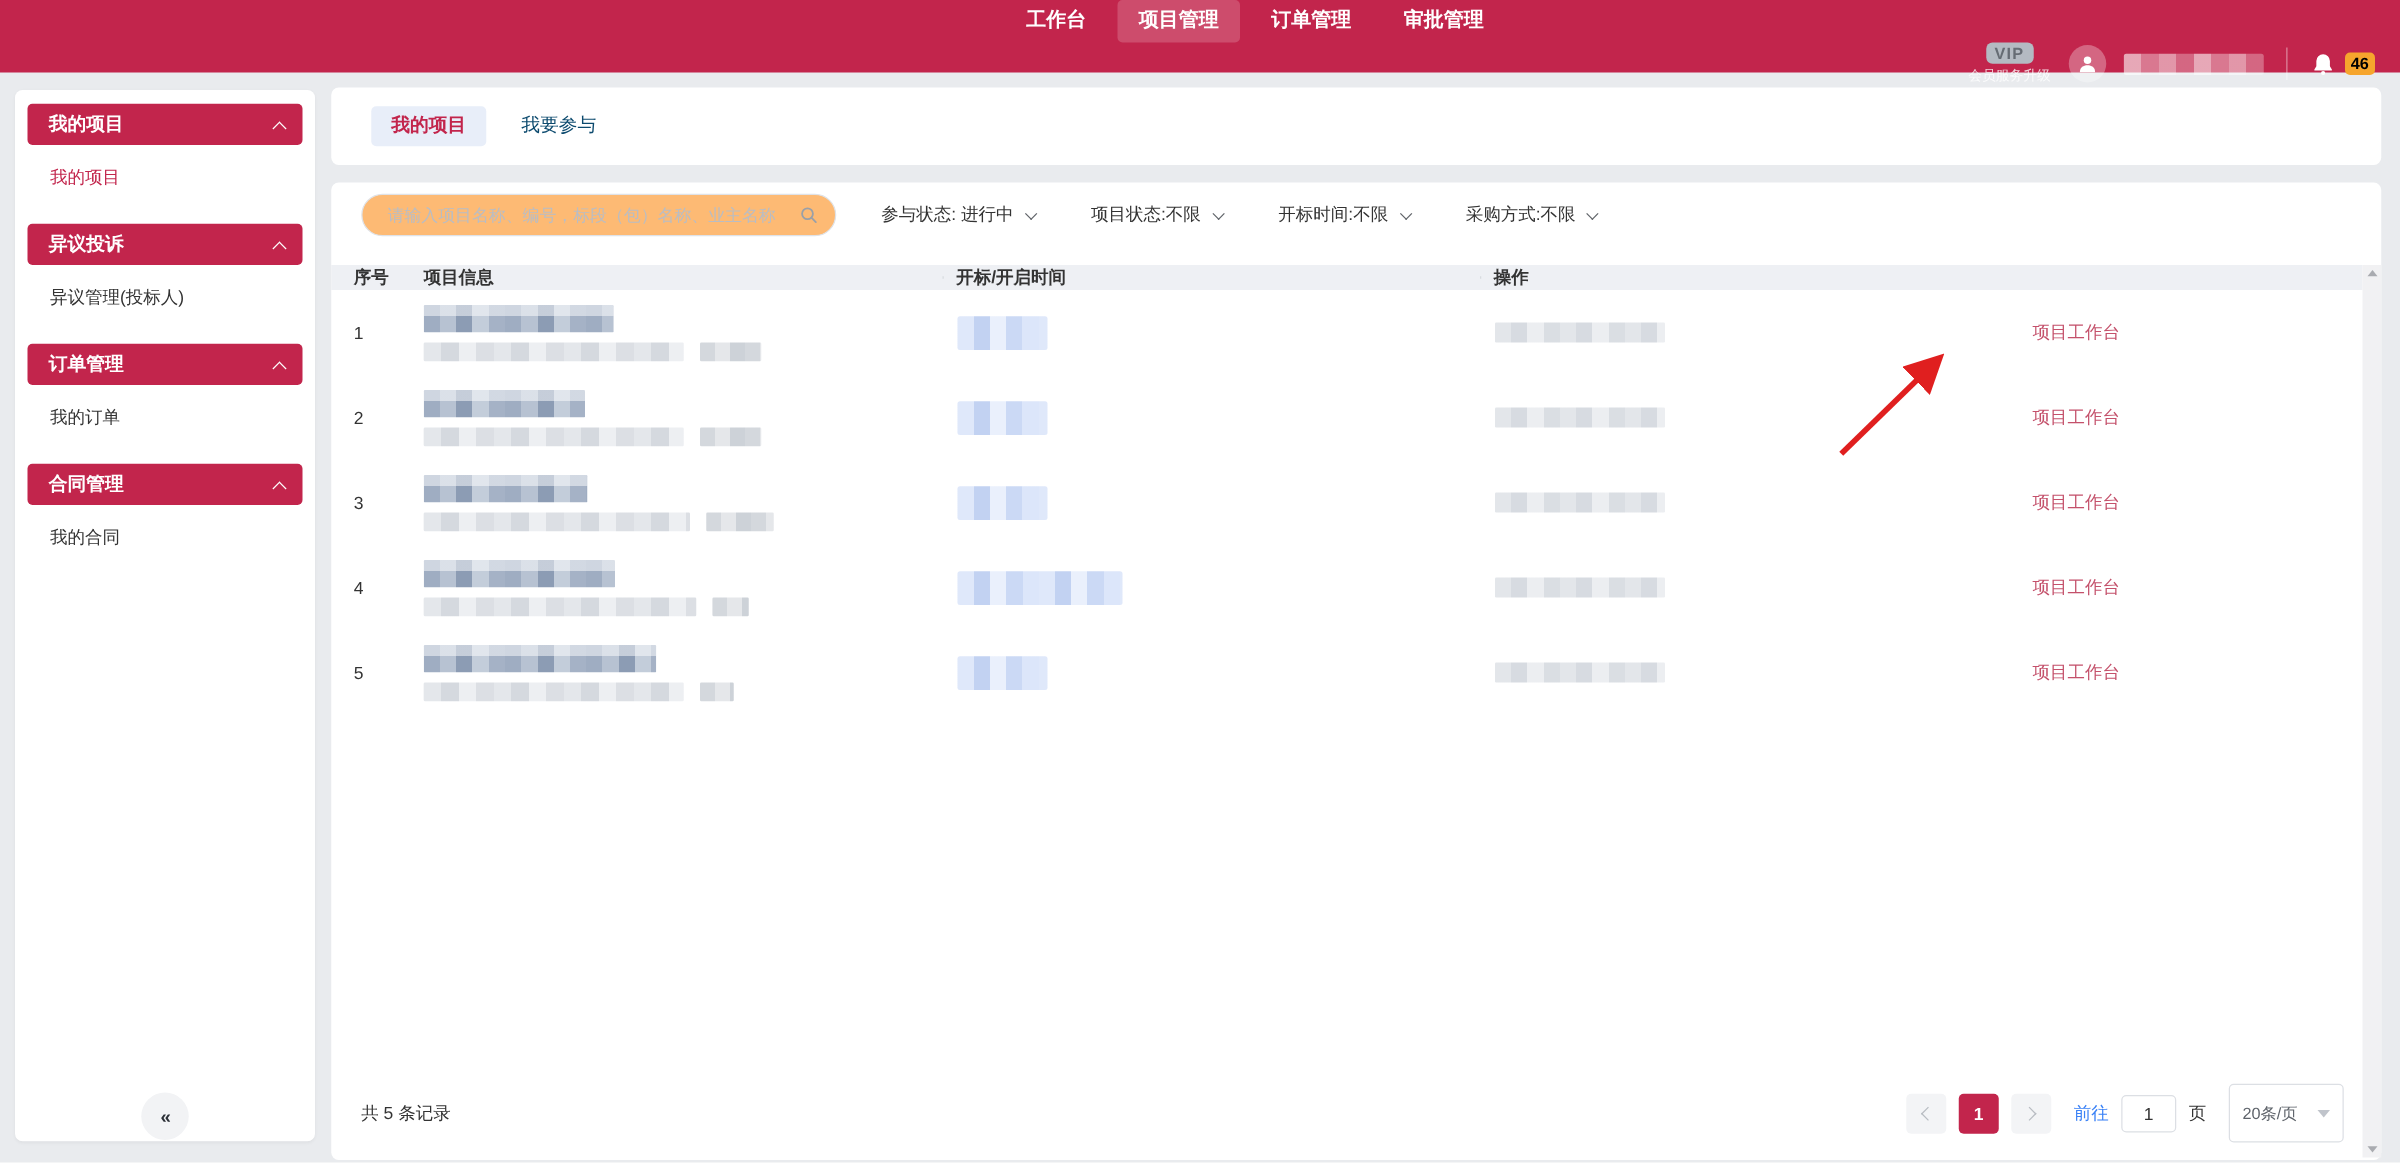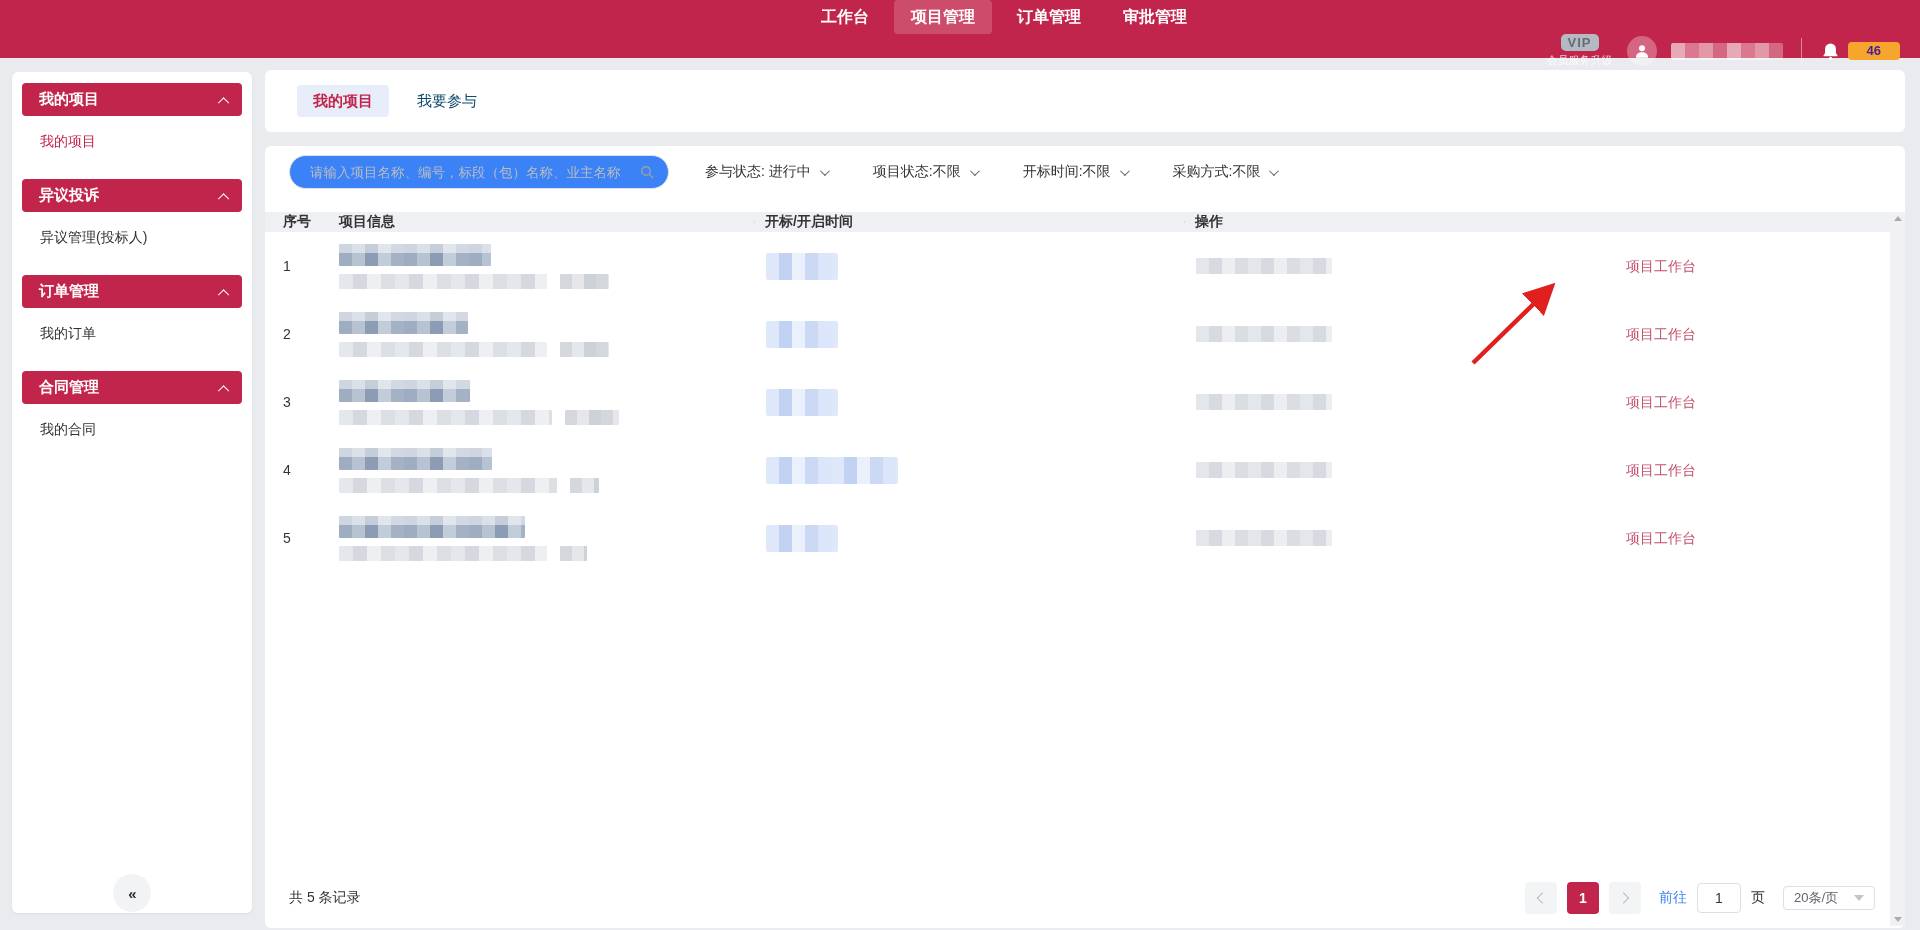--- a/index.html
+++ b/index.html
@@ -23,22 +23,22 @@
   .vip-badge { background:#b4bac2; color:#666c74; font-weight:bold; 
     font-size:13px; padding:1px 7px; border-radius:5px; letter-spacing:1px; }
   .vip-caption { font-size:11px; color:rgba(255,255,255,.78); margin-top:2px; white-space:nowrap; }
   .avatar { width:30px; height:30px; border-radius:50%; background:rgba(255,255,255,.3);
     display:flex; align-items:center; justify-content:center; }
   .name-blur { width:112px; height:17px; border-radius:2px;
     background:repeating-linear-gradient(90deg, rgba(255,255,255,.60) 0 14px,
       rgba(255,255,255,.38) 14px 28px, rgba(255,255,255,.52) 28px 42px, rgba(255,255,255,.30) 42px 56px); }
   .nav-divider { width:1px; height:26px; background:rgba(255,255,255,.45); margin:0 4px; }
   .bell-wrap { display:flex; align-items:center; gap:7px; cursor:pointer; }
-  .bell-count { background:#f6a52d; color:#4c1d95; font-size:13px; font-weight:bold;
-    padding:1px 19px; border-radius:4px; line-height:16px; }
+  .bell-count { background:#f6a52d; color:#000000; font-size:13px; font-weight:bold;
+    padding:1px 5px; border-radius:4px; line-height:16px; }
 
   
   .sidebar { position:absolute; left:12px; top:72px; width:240px; height:841px;
     background:#fff; border-radius:6px; box-shadow:0 1px 3px rgba(0,0,0,.05); z-index:2; }
   .side-header { margin:11px 10px 0 10px; height:33px; background:#c2254c; border-radius:4px;
     color:#fff; font-size:15px; font-weight:600; display:flex; align-items:center;
     justify-content:space-between; padding:0 13px 0 17px; cursor:pointer; }
   .chev-up { width:8px; height:8px; border-left:1.5px solid #fff; border-top:1.5px solid #fff;
     transform:rotate(45deg) translate(1px,3px); }
   .side-item { height:52px; display:flex; align-items:center; padding-left:28px;
@@ -54,21 +54,21 @@
   .tab { font-size:15px; color:#0c4a6e; height:32px; line-height:32px; padding:0 16px;
     border-radius:4px; cursor:pointer; margin-right:12px; white-space:nowrap; }
   .tab.active { background:#e8eef9; color:#c2254c; font-weight:bold; }
 
   
   .content-card { position:absolute; left:265px; top:146px; width:1640px; height:782px;
     background:#fff; border-radius:6px; z-index:1; }
 
   .toolbar { position:absolute; top:9px; left:24px; display:flex; align-items:center; }
   .search-box { width:380px; height:34px; border:1px solid #dfe2e7; border-radius:17px;
-    display:flex; align-items:center; padding:0 13px 0 18px; background:#3b82f6; }
+    display:flex; align-items:center; padding:0 13px 0 18px; background:#fdba74; }
   .search-box input { border:none; outline:none; flex:1; font-size:13.5px; color:#333;
     font-family:inherit; background:transparent; }
   .search-box input::placeholder { color:#b9bdc4; }
   .filters { display:flex; align-items:center; margin-left:36px; gap:46px; }
   .filter { display:flex; align-items:center; gap:9px; font-size:14px; color:#333; cursor:pointer; white-space:nowrap; }
   .chev-down { width:7px; height:7px; border-right:1.5px solid #5f6368; border-bottom:1.5px solid #5f6368;
     transform:rotate(45deg) translateY(-2px); }
 
   
   .table-area { position:absolute; top:66px; left:0; right:15px; }
@@ -106,21 +106,21 @@
   .page-btn { width:32px; height:32px; border-radius:4px; background:#f3f4f6;
     display:flex; align-items:center; justify-content:center; cursor:pointer; }
   .page-btn.active { background:#c2254c; color:#fff; font-size:14px; font-weight:bold; }
   .pg-chev { width:8px; height:8px; border-right:1.5px solid #b8bcc2; border-bottom:1.5px solid #b8bcc2; }
   .pg-chev.left  { transform:rotate(135deg) translate(-1px,-1px); }
   .pg-chev.right { transform:rotate(-45deg) translate(-1px,-1px); }
   .goto-label { font-size:14px; color:#3b82f6; margin-left:8px; }
   .goto-input { width:44px; height:30px; border:1px solid #dcdfe4; border-radius:4px;
     text-align:center; font-size:14px; color:#333; outline:none; font-family:inherit; }
   .page-unit { font-size:14px; color:#333; }
-  .size-select { min-width:92px; height:24px; border:1px solid #dcdfe4; border-radius:4px;
+  .size-select { min-width:92px; height:47px; border:1px solid #dcdfe4; border-radius:4px;
     display:flex; align-items:center; justify-content:space-between; gap:8px;
     padding:0 10px; font-size:13px; color:#5f646b; cursor:pointer; margin-left:8px; white-space:nowrap; }
   .caret-down { width:0; height:0; border-left:5px solid transparent; border-right:5px solid transparent;
     border-top:6px solid #c0c4cb; }
 
   
   .scrollbar { position:absolute; right:0; top:66px; bottom:2px; width:15px; background:#f1f1f3;
     display:flex; flex-direction:column; justify-content:space-between; align-items:center; padding:4px 0; }
   .sb-up { width:0; height:0; border-left:4px solid transparent; border-right:4px solid transparent;
     border-bottom:5px solid #a9abb0; }

